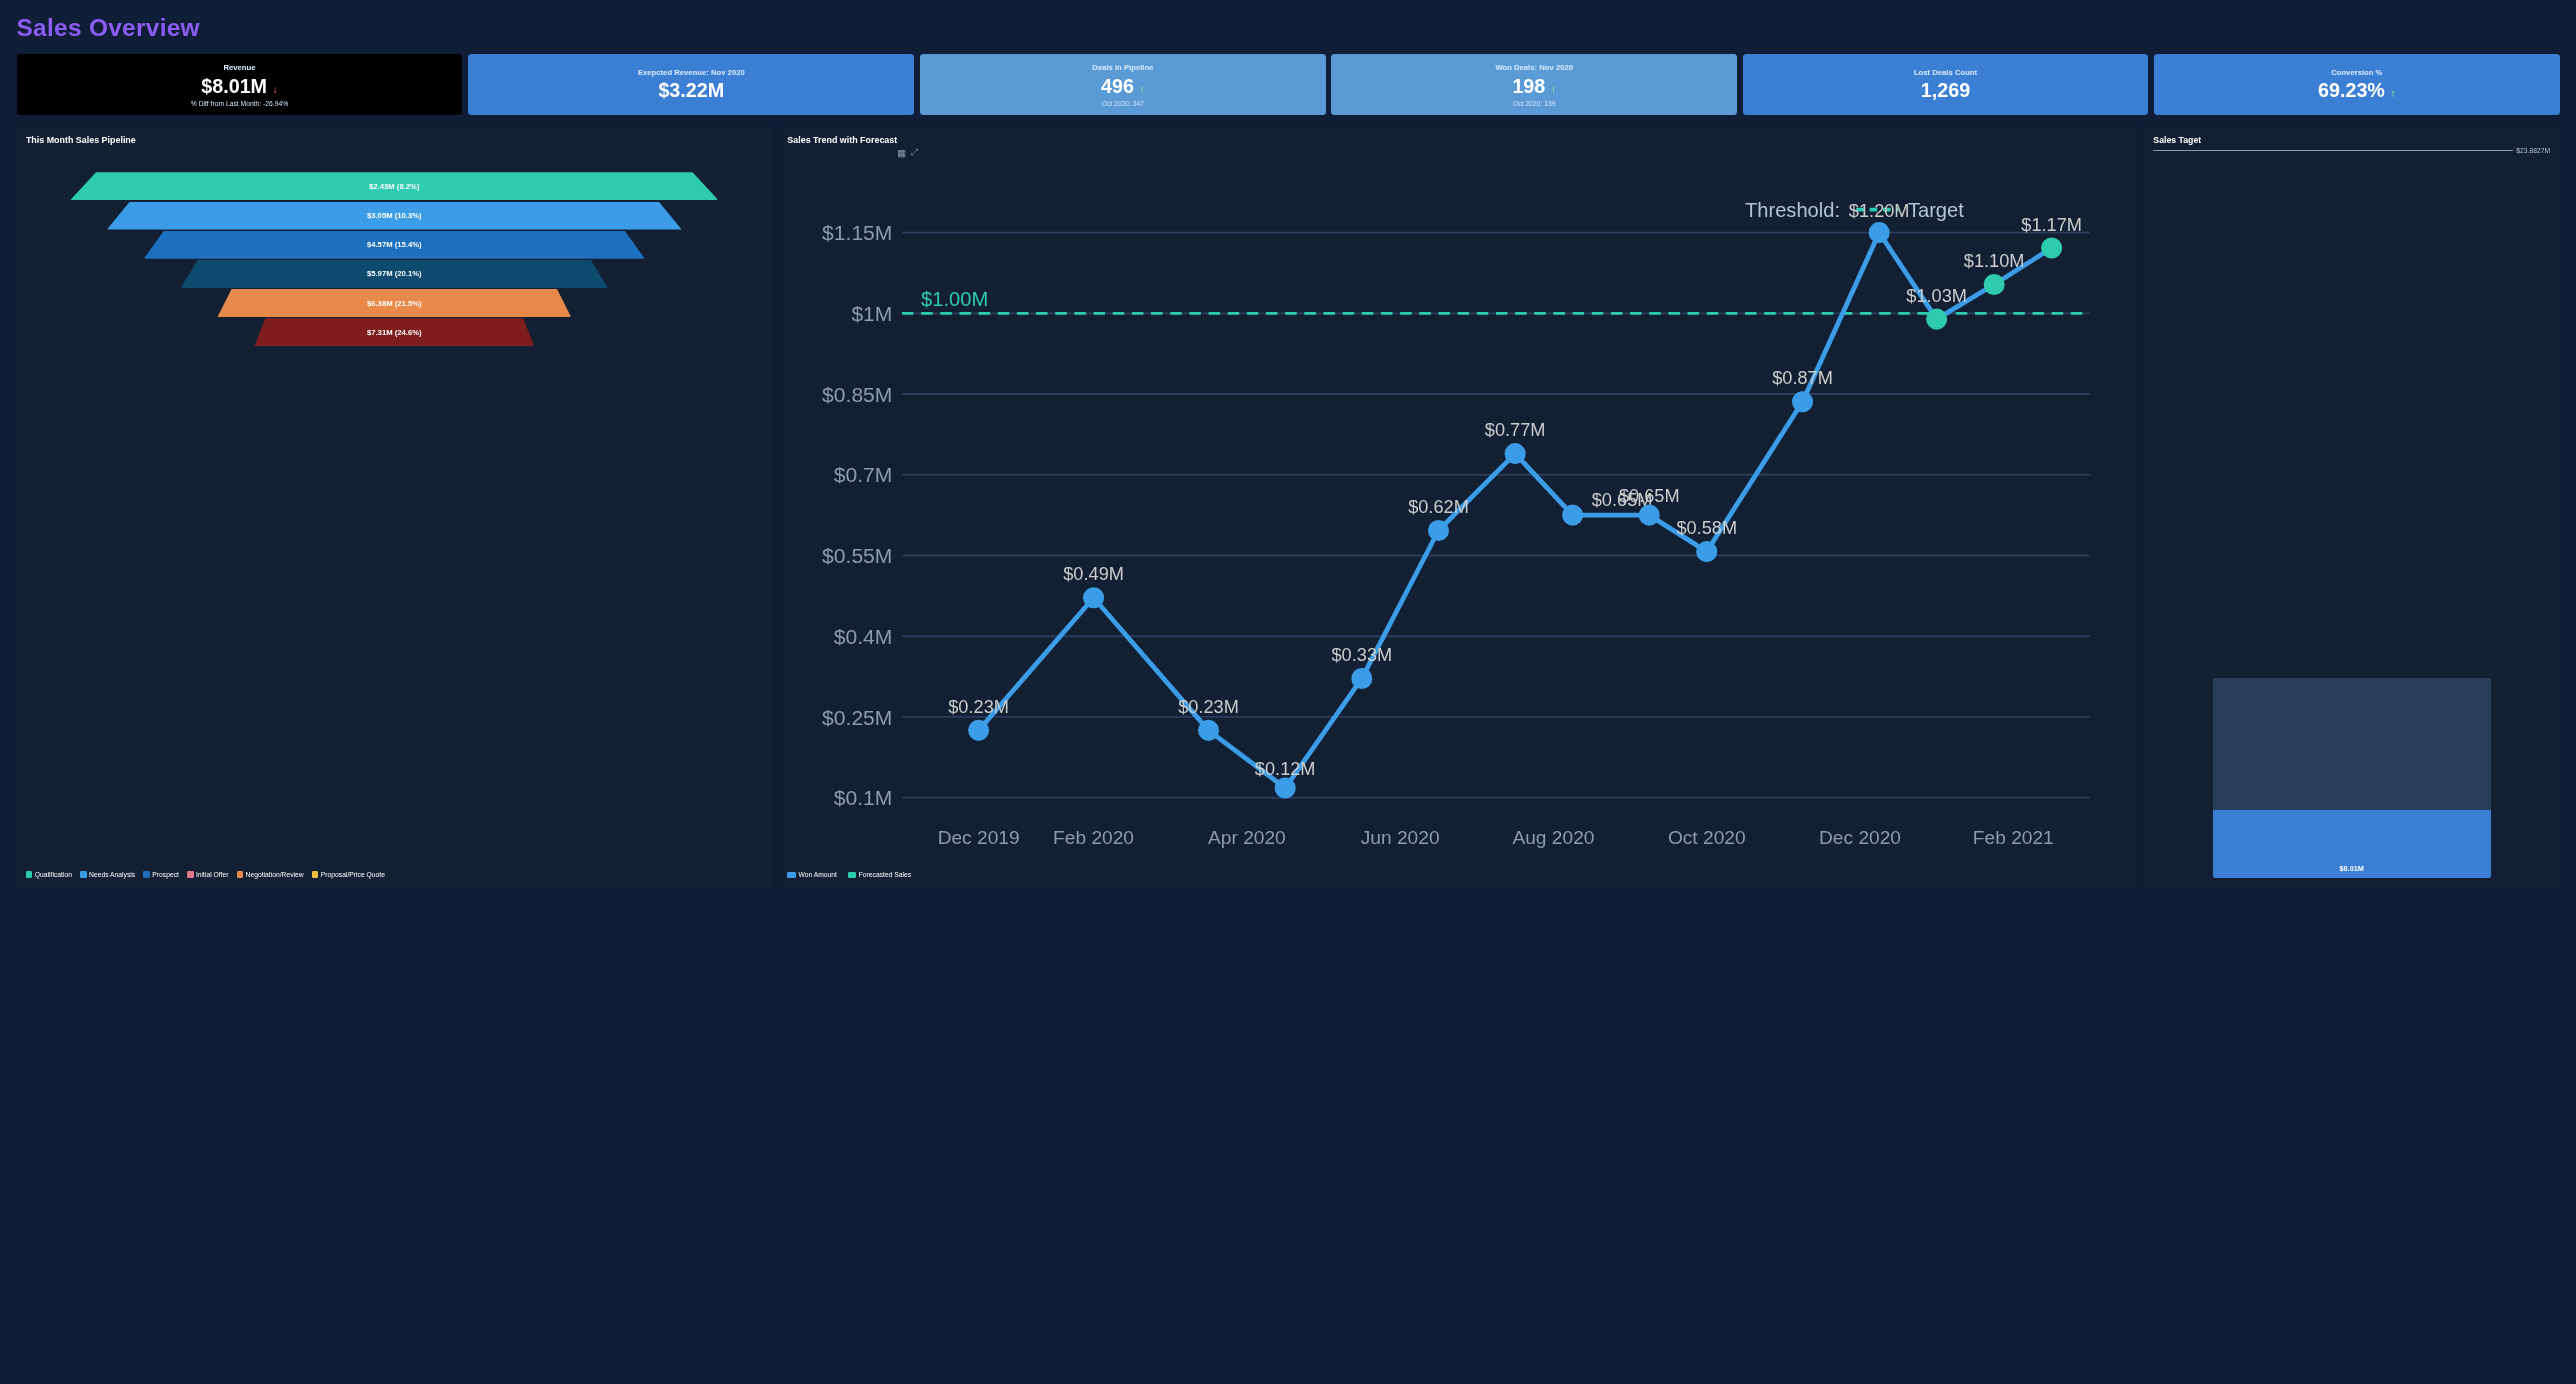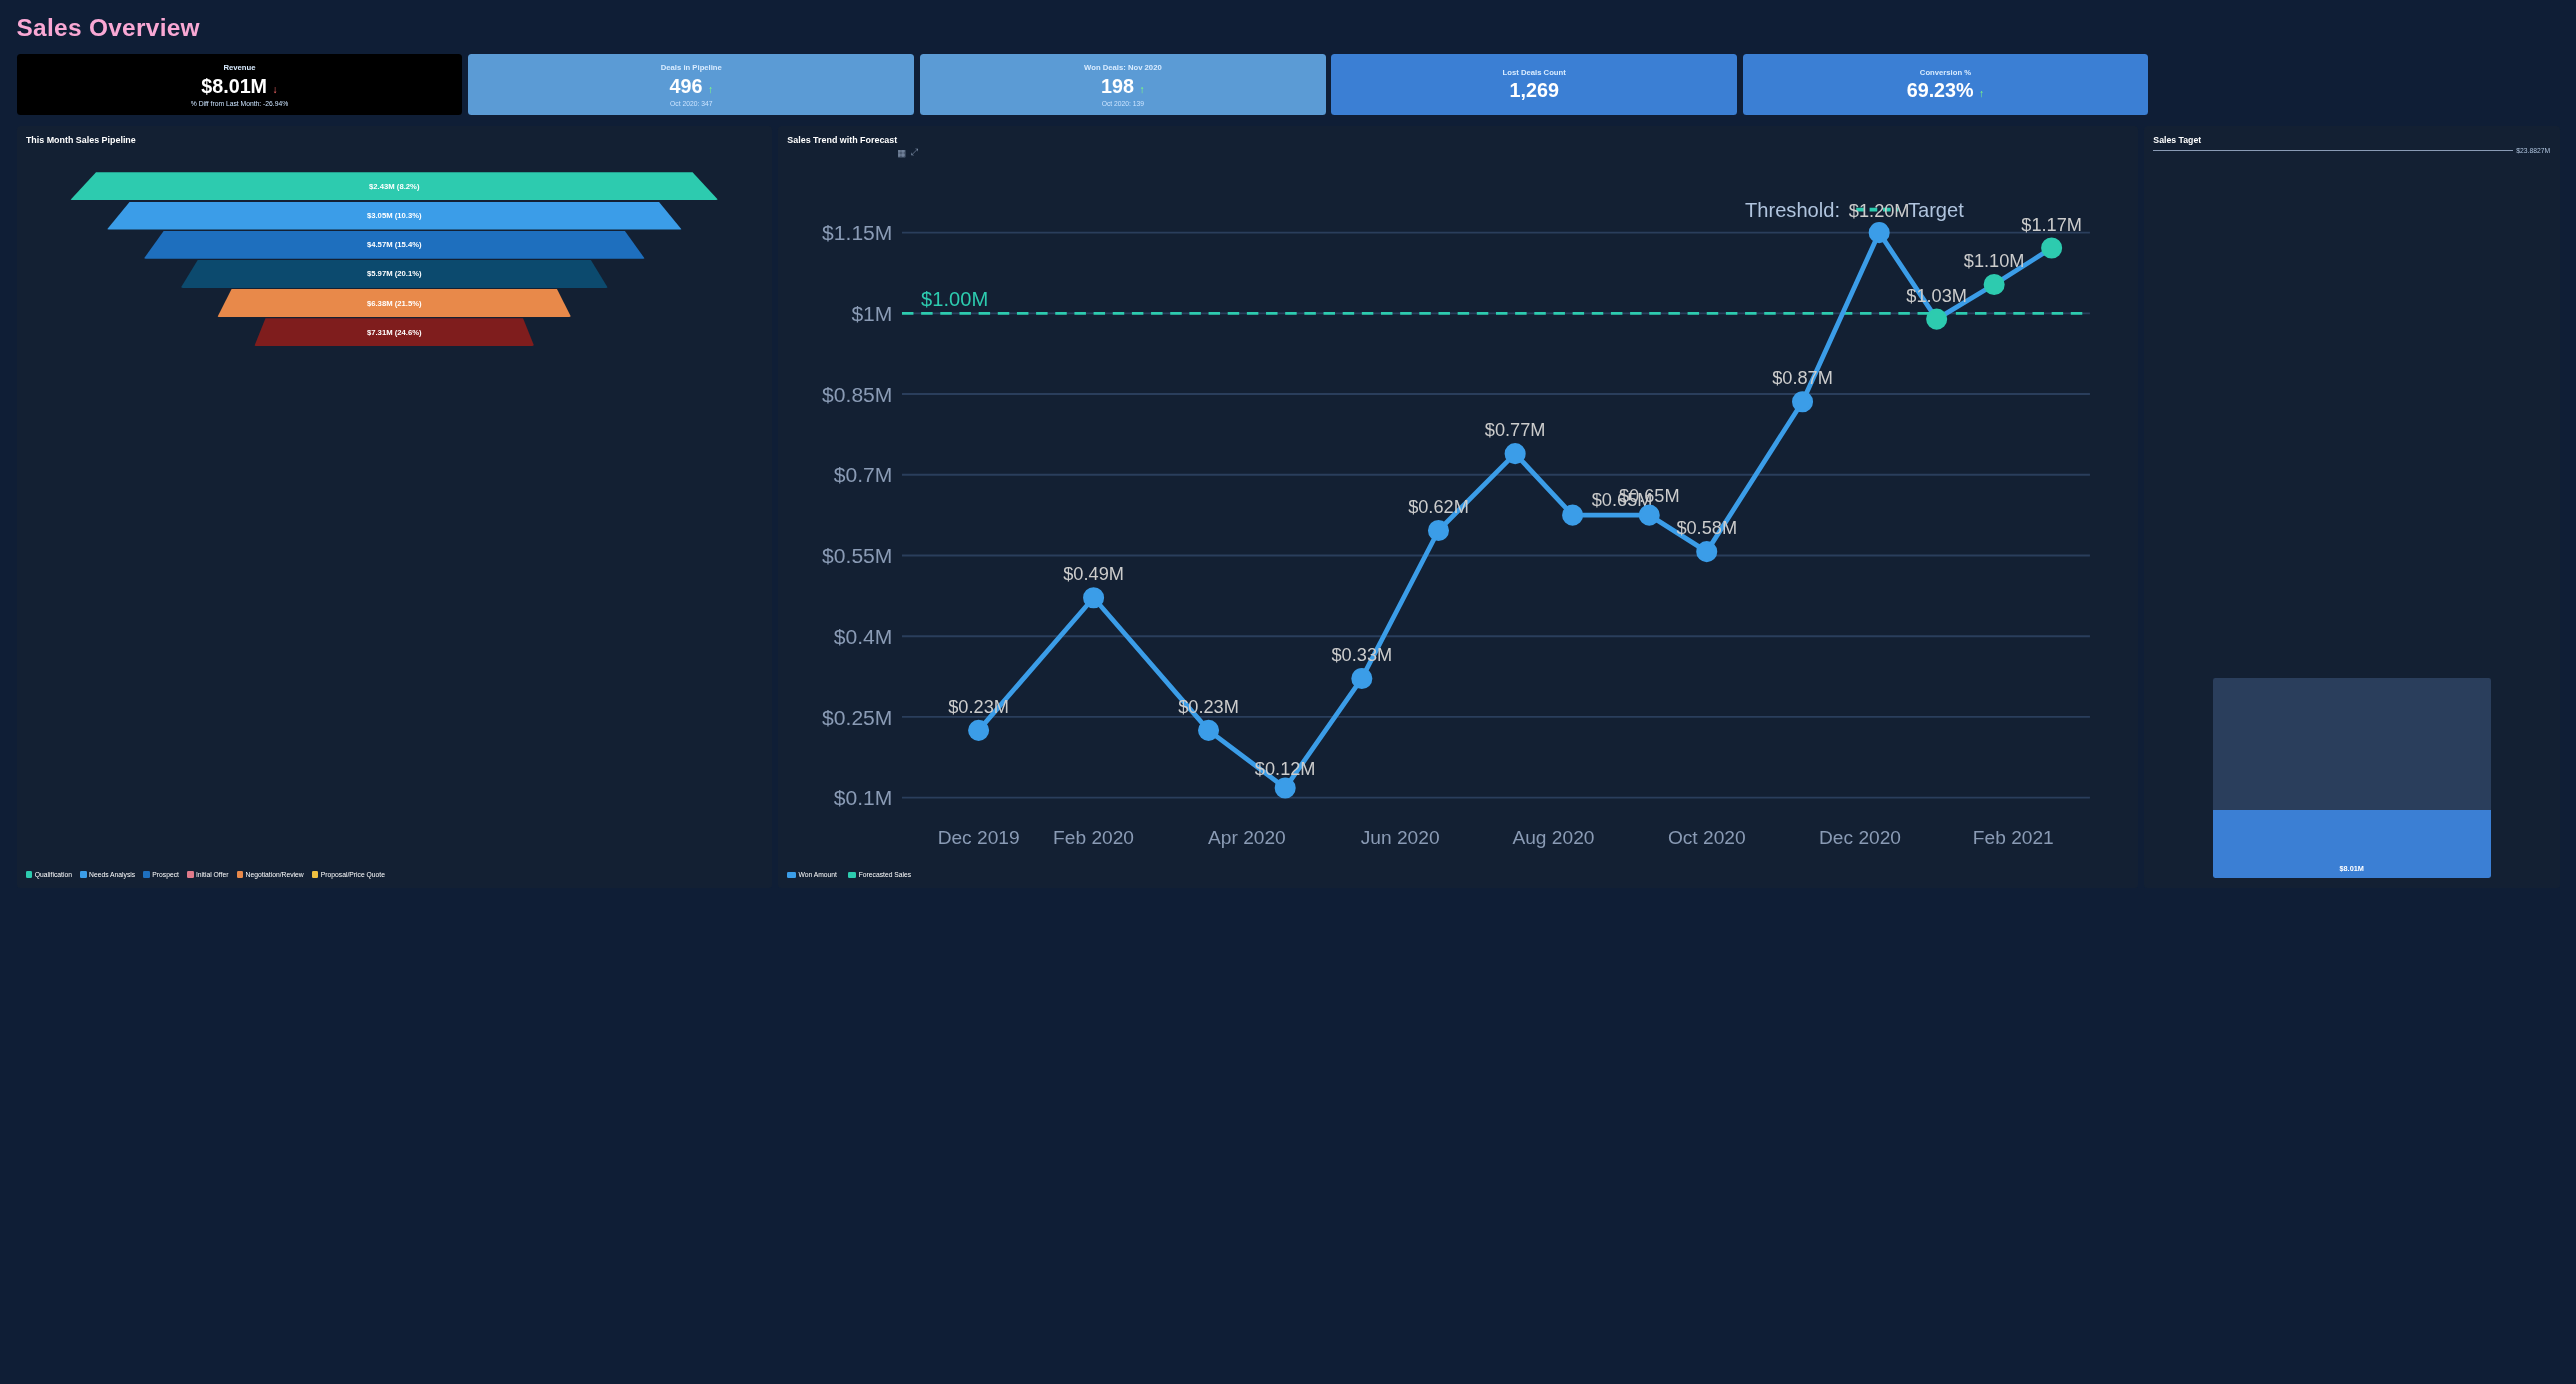--- a/index.html
+++ b/index.html
@@ -6,21 +6,21 @@
     body {
       background: #0f1e36;
       color: #fff;
       font-family: 'Segoe UI', Arial, sans-serif;
       min-height: 100vh;
       padding: 14px 16.5px 11.8px 16.5px;
     }
     .page-title {
       font-size: 2.6rem;
       font-weight: 800;
-      color: #f9a8d4;
+      color: #8b5cf6;
       margin-bottom: 11.8px;
       letter-spacing: 0.3px;
     }
     
     .kpi-row {
       display: grid;
       grid-template-columns: 1.1fr 1.1fr 1fr 1fr 1fr 1fr;
       gap: 5.9px;
       margin-bottom: 10.6px;
     }
@@ -237,20 +237,24 @@
 
   <div class="kpi-card" style="background:#000000;">
     <div class="kpi-label">Revenue</div>
     <div class="kpi-value">
       <span>$8.01M</span>
       <span class="kpi-arrow-down">↓</span>
     </div>
     <div class="kpi-sub">% Diff from Last Month: -26.94%</div>
   </div>
 
+  <div class="kpi-card" style="background:#3b7fd4;">
+    <div class="kpi-label">Exepcted Revenue: Nov 2020</div>
+    <div class="kpi-value">$3.22M</div>
+  </div>
 
   <div class="kpi-card light">
     <div class="kpi-label">Deals in Pipeline</div>
     <div class="kpi-value">
       <span>496</span>
       <span class="kpi-arrow-up">↑</span>
     </div>
     <div class="kpi-sub">Oct 2020: 347</div>
   </div>
 

